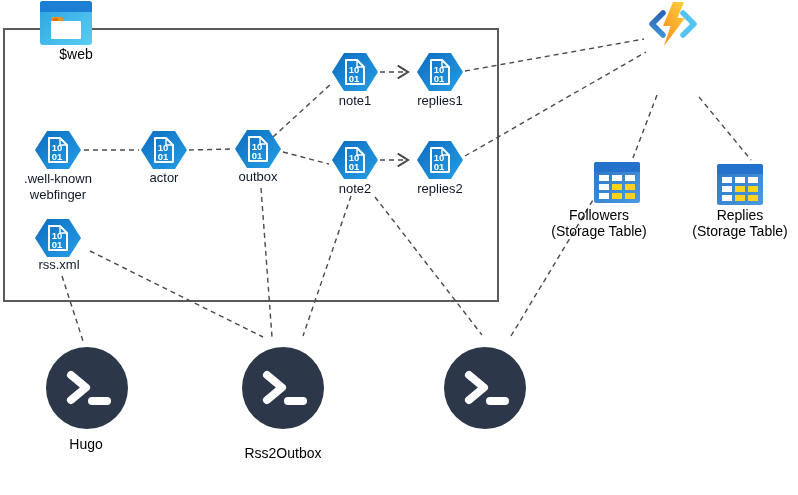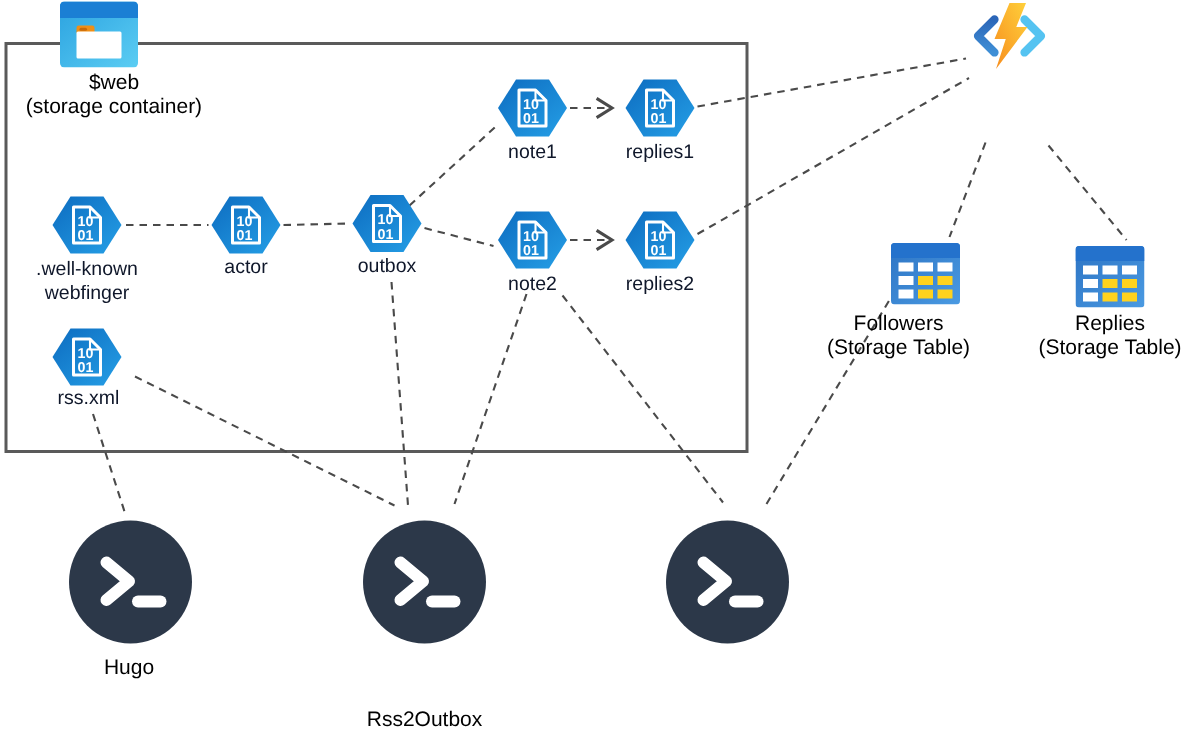--- a/index.html
+++ b/index.html
@@ -71,21 +71,20 @@
       <rect x="0" y="0" width="52" height="44" rx="3" fill="url(#fldG)"></rect>
       <rect x="0" y="0" width="52" height="10" rx="3" fill="#1b7fd4"></rect>
       <rect x="0" y="7" width="52" height="4" fill="#1b7fd4"></rect>
       <rect x="11" y="16" width="12" height="6" rx="1.5" fill="#ef8f17"></rect>
       <rect x="13" y="17.5" width="5" height="2" rx="1" fill="#c96a08"></rect>
       <rect x="11" y="20" width="30" height="18" rx="1" fill="#ffffff"></rect>
     </svg>
   </div>
   <div class="lbl" style="left:76px;top:46px">
     <div>$web</div>
-    <div>(storage container)</div>
   </div>
 
   <div class="node" style="left:33px;top:129px">
     <svg width="50" height="42" viewBox="0 0 50 42">
       <polygon points="2,21 14,2 36,2 48,21 36,40 14,40" fill="url(#hexG)"></polygon>
       <path d="M16,9 h11 l7,7 v17 h-18 z" fill="none" stroke="#fff" stroke-width="2" stroke-linejoin="round"></path>
       <path d="M27,9 v7 h7" fill="none" stroke="#fff" stroke-width="1.4"></path>
       <text x="24" y="21.5" font-size="9.5" font-weight="bold" fill="#fff" text-anchor="middle" font-family="Liberation Sans, sans-serif">10</text>
       <text x="24" y="31" font-size="9.5" font-weight="bold" fill="#fff" text-anchor="middle" font-family="Liberation Sans, sans-serif">01</text>
     </svg>
@@ -235,21 +234,21 @@
   </div>
   <div class="lbl" style="left:86px;top:436px">Hugo</div>
 
   <div class="node" style="left:241px;top:346px">
     <svg width="84" height="84" viewBox="0 0 84 84">
       <circle cx="42" cy="42" r="41" fill="#2c3849"></circle>
       <path d="M26,29 L41,41.5 L26,54" fill="none" stroke="#fff" stroke-width="8" stroke-linecap="round" stroke-linejoin="round"></path>
       <line x1="47" y1="55" x2="62" y2="55" stroke="#fff" stroke-width="8" stroke-linecap="round"></line>
     </svg>
   </div>
-  <div class="lbl" style="left:283px;top:471px">Rss2Outbox</div>
+  <div class="lbl" style="left:283px;top:445px">Rss2Outbox</div>
 
   <div class="node" style="left:443px;top:346px">
     <svg width="84" height="84" viewBox="0 0 84 84">
       <circle cx="42" cy="42" r="41" fill="#2c3849"></circle>
       <path d="M26,29 L41,41.5 L26,54" fill="none" stroke="#fff" stroke-width="8" stroke-linecap="round" stroke-linejoin="round"></path>
       <line x1="47" y1="55" x2="62" y2="55" stroke="#fff" stroke-width="8" stroke-linecap="round"></line>
     </svg>
   </div>
 
 </div>

